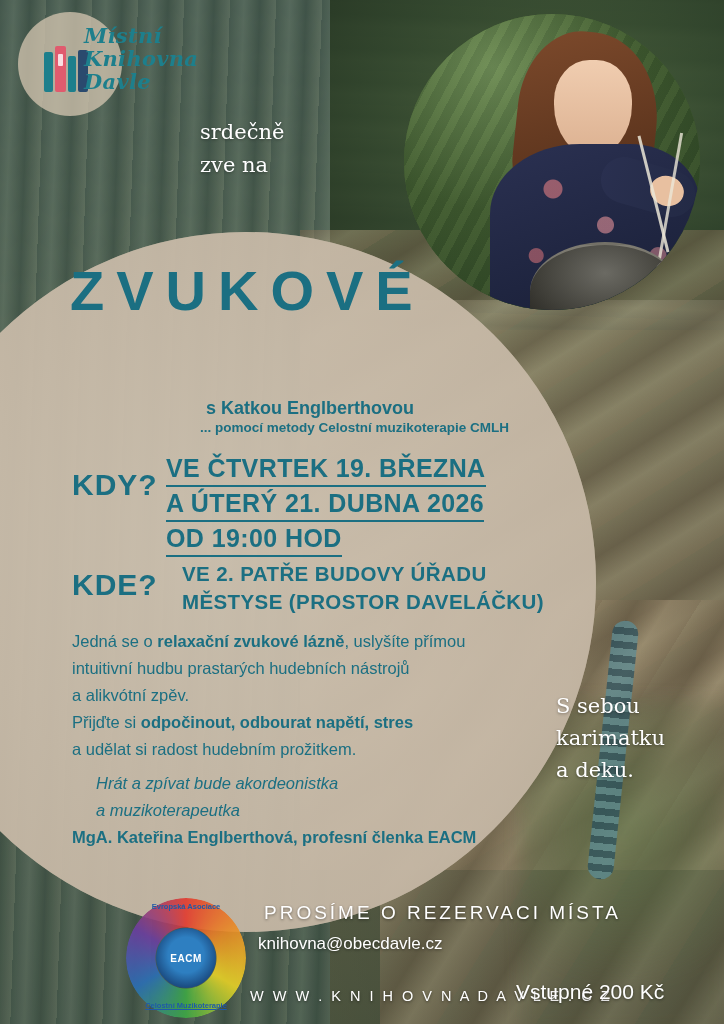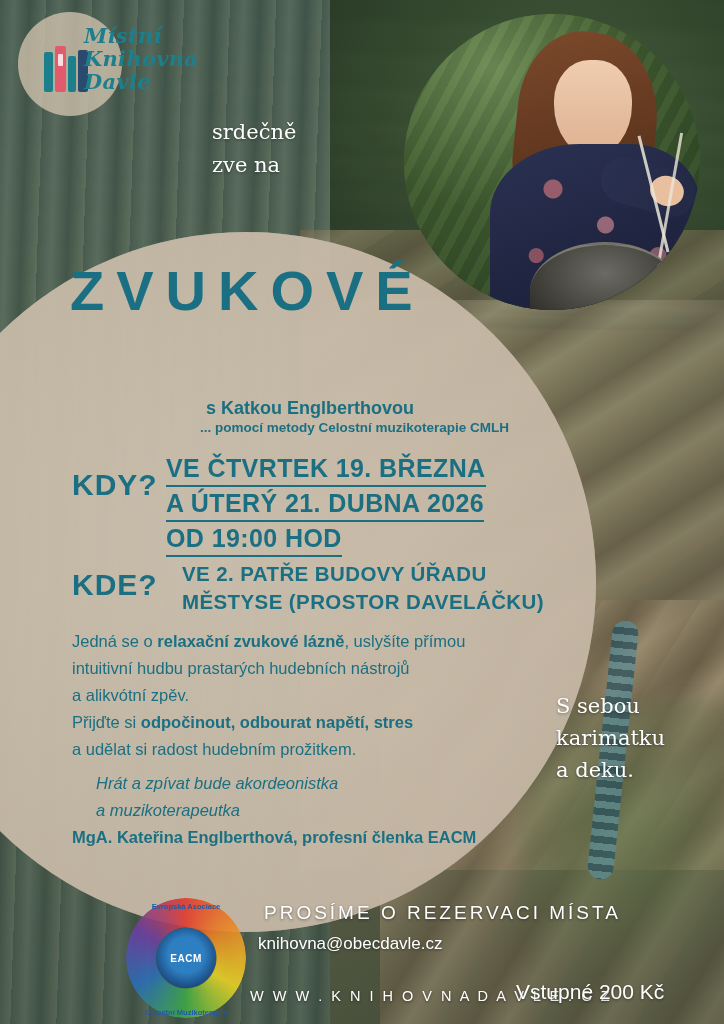--- a/index.html
+++ b/index.html
@@ -216,21 +216,21 @@
     font-family: "DejaVu Serif", serif;
     font-style: italic;
     font-weight: bold;
     font-size: 21px;
     line-height: 23px;
     letter-spacing: .3px;
   }
 
   
   .invite {
-    position: absolute; left: 212px; top: 116px;
+    position: absolute; left: 200px; top: 116px;
     color: #ffffff;
     font-size: 21px;
     line-height: 33px;
     font-family: "DejaVu Serif", serif;
     text-shadow: 0 1px 3px rgba(0,0,0,0.35);
   }
   .title1 {
     position: absolute; left: 70px; top: 258px;
     width: 520px;
     color: #1b6f82;
@@ -338,21 +338,21 @@
     font-size: 10px; font-weight: bold; letter-spacing: .5px;
   }
   .eacm-top-text, .eacm-bottom-text {
     position: absolute; left: 0; width: 120px;
     text-align: center;
     color: #1f5aa8;
     font-size: 7.5px;
     font-weight: bold;
   }
   .eacm-top-text { top: 4px; }
-  .eacm-bottom-text { bottom: 1px; }
+  .eacm-bottom-text { bottom: 8px; text-decoration: underline; }
 
   .reserve {
     position: absolute; left: 264px; top: 902px;
     color: #ffffff;
     font-size: 19px;
     letter-spacing: 3px;
     text-shadow: 0 1px 3px rgba(0,0,0,0.45);
   }
   .email {
     position: absolute; left: 258px; top: 934px;

